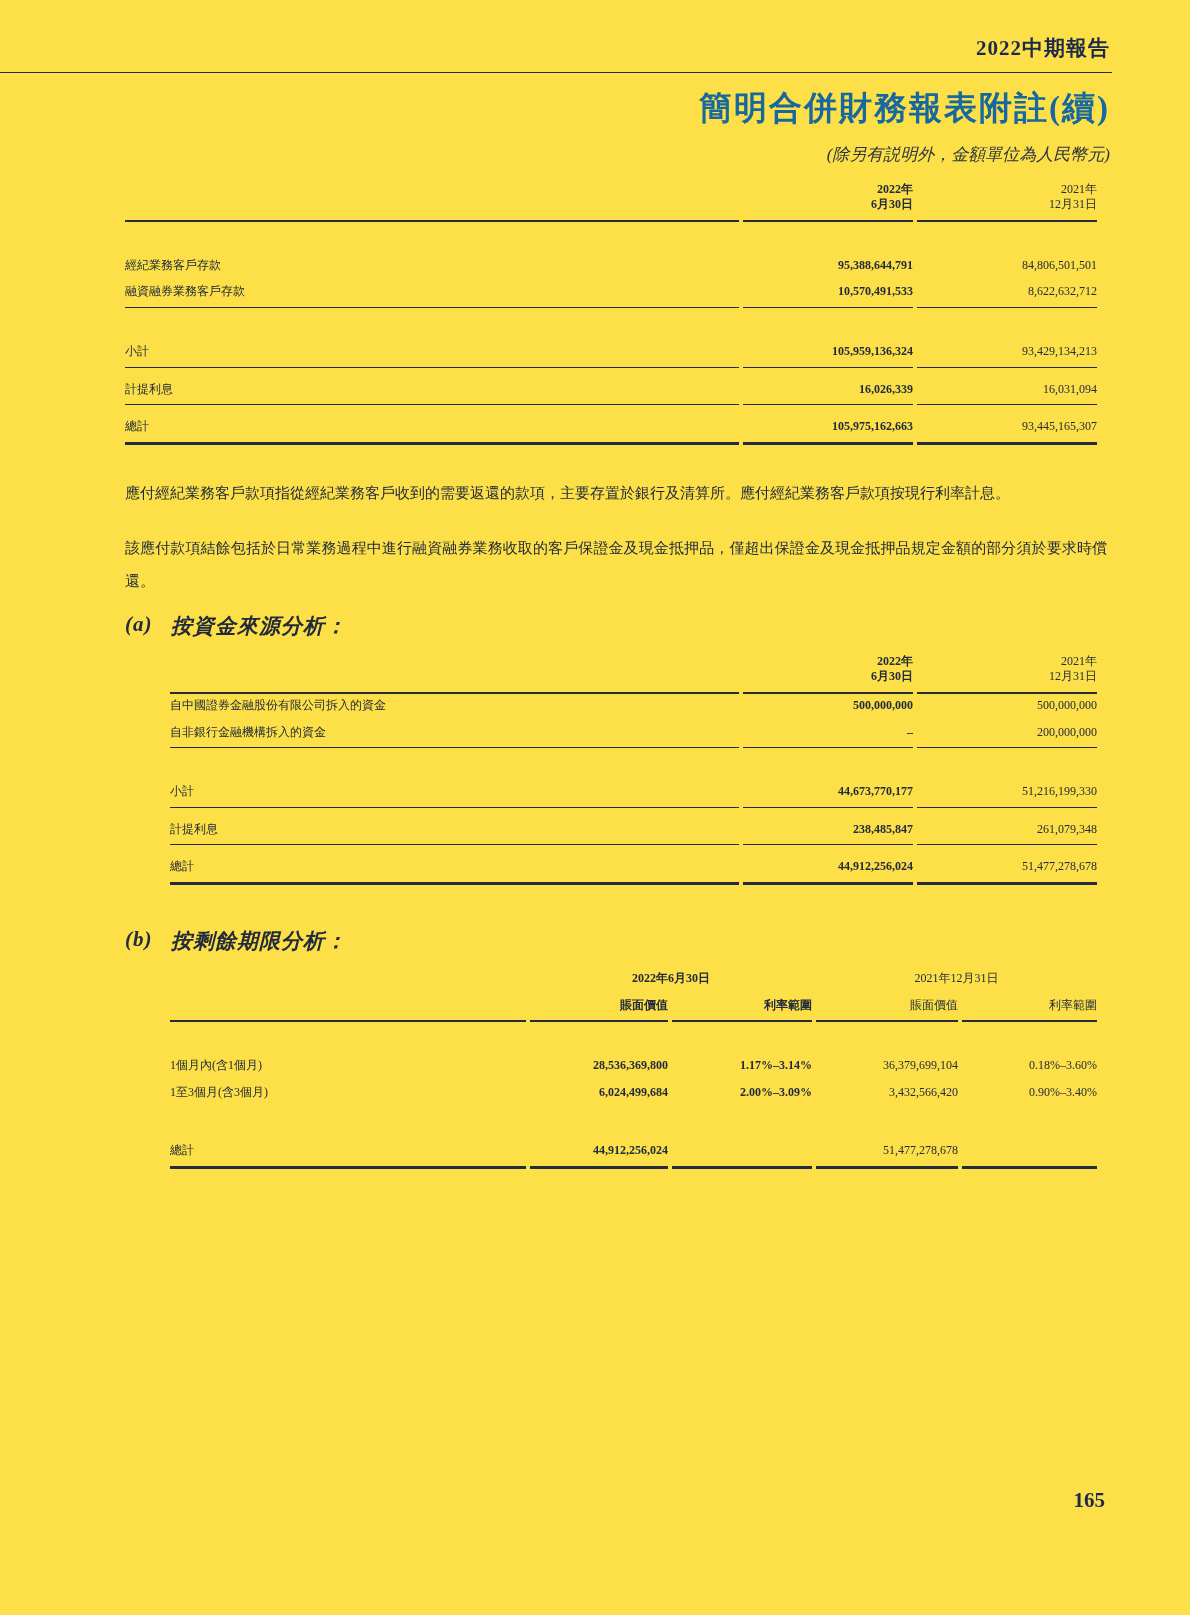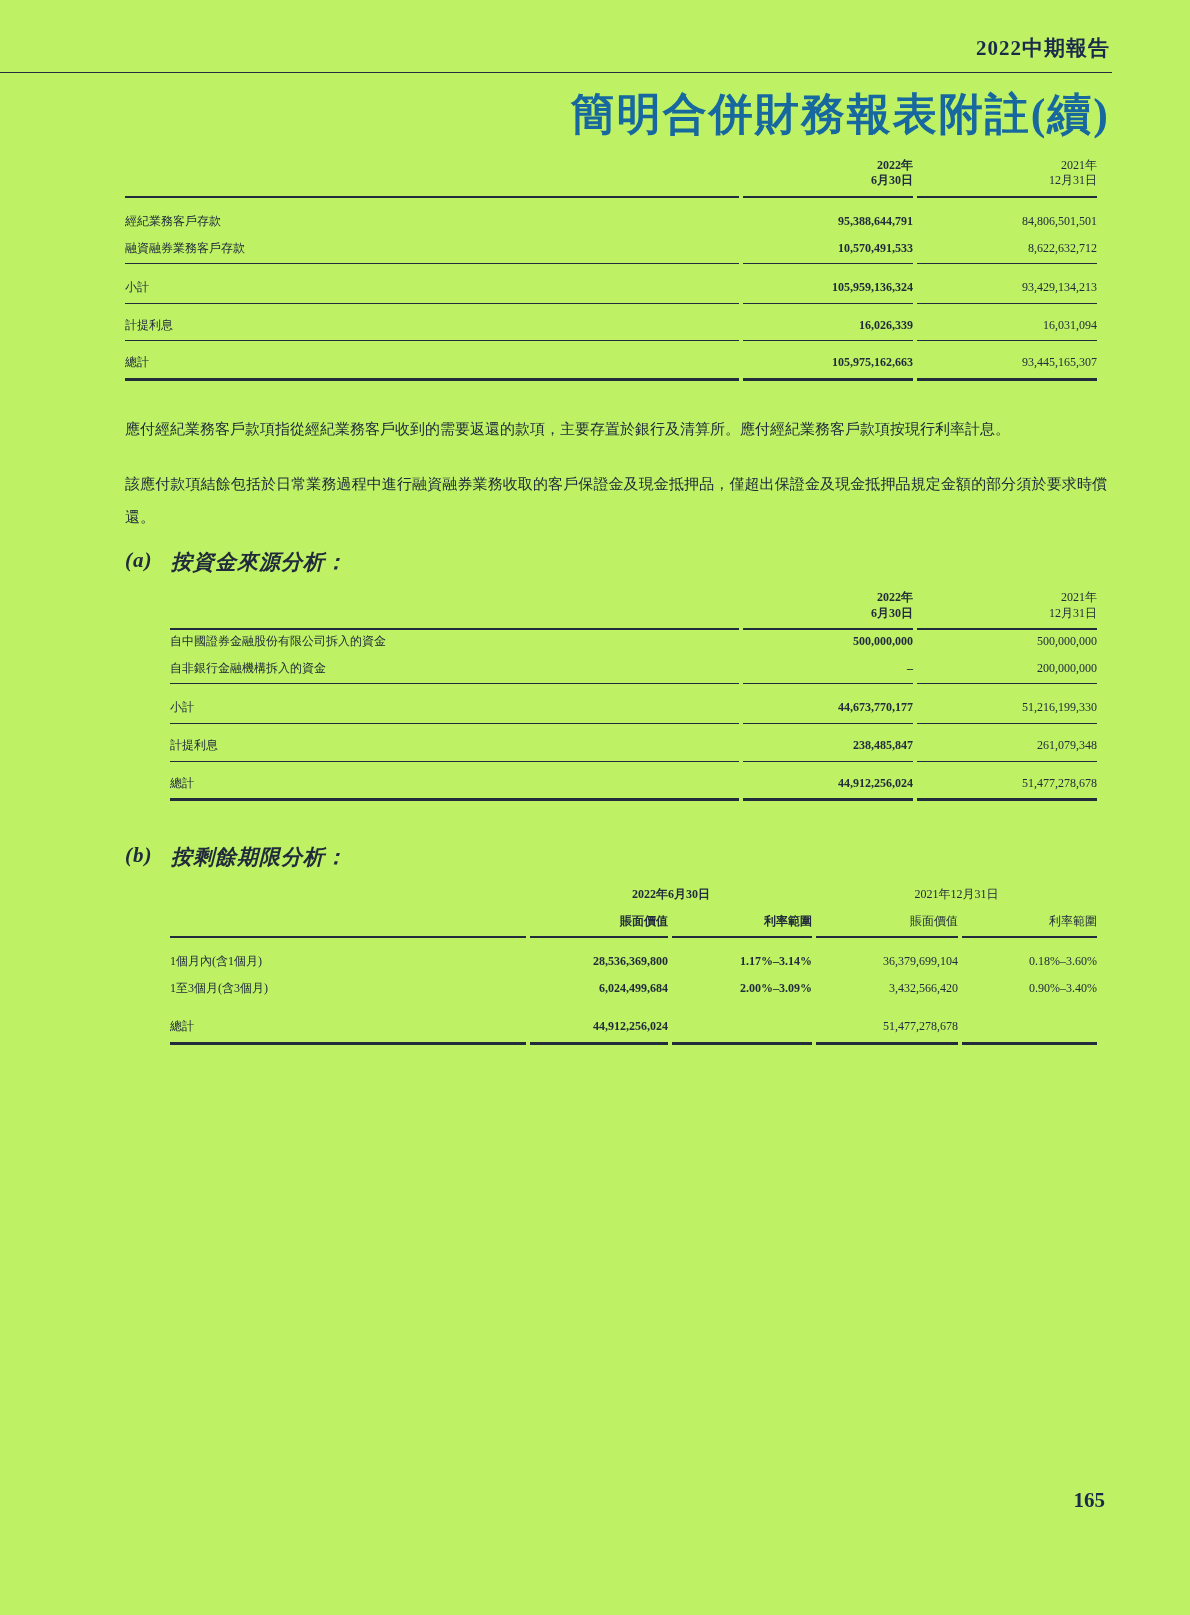--- a/index.html
+++ b/index.html
@@ -1,19 +1,19 @@
 <!DOCTYPE html>
 <html><head>
 <meta charset="utf-8">
 <style>
   html,body{margin:0;padding:0;}
   .page{
     position:relative;
     width:1190px;height:1615px;
-    background:#bef264;
+    background:#fde047;
     font-family:"Liberation Serif","DejaVu Serif",serif;
     color:#212b3b;
     overflow:hidden;
   }
   .report-header{
     width:1110px;
     padding-top:34px;
     text-align:right;
     font-size:21px;
     font-weight:bold;
@@ -22,21 +22,21 @@
   }
   .top-rule{
     width:1112px;
     border-top:1.5px solid #242e3e;
     margin-top:10px;
   }
   .doc-title{
     width:1110px;
     margin-top:16px;
     text-align:right;
-    font-size:44px;
+    font-size:33px;
     font-weight:bold;
     color:#17689f;
     letter-spacing:2px;
     line-height:1.2;
   }
   .doc-subtitle{
     width:1110px;
     margin-top:14px;
     text-align:right;
     font-style:italic;
@@ -70,21 +70,21 @@
   table.fin td{
     vertical-align:bottom;
     padding:4px 0 7px 0;
   }
   .r{text-align:right;}
   .c{text-align:center;margin-top:33px;}
   .b{font-weight:bold;}
   tr.hh td{border-bottom:2.5px solid #222c3c;}
   tr.u td{border-bottom:1.5px solid #222c3c;}
   tr.uu td{border-bottom:3.5px solid #222c3c;}
-  tr.gap td{padding-top:16px;}
+  tr.gap td{padding-top:36px;}
   tr.gap-sm td{padding-top:14px;}
   .t36{margin:12px 0 0 121px;}
   .t36 col.lab{width:614px;}
   .t36 col.v1{width:170px;}
   .t36 col.v2{width:180px;}
   .t37a{margin:10px 0 0 166px;}
   .t37a col.lab{width:569px;}
   .t37a col.v1{width:170px;}
   .t37a col.v2{width:180px;}
   .t37b{margin:12px 0 0 166px;}
@@ -115,20 +115,21 @@
 </style>
 </head>
 <body>
 
 <div class="page">
 
   <div class="report-header">2022中期報告</div>
   <div class="top-rule"></div>
 
   <div class="doc-title">簡明合併財務報表附註(續)</div>
+  <div class="doc-subtitle">(除另有説明外，金額單位為人民幣元)</div>
 
 
   <table class="fin t36">
     <colgroup>
         <col class="lab">
         <col class="v1">
         <col class="v2">
       </colgroup>
     <tbody>
         <tr class="hh">

